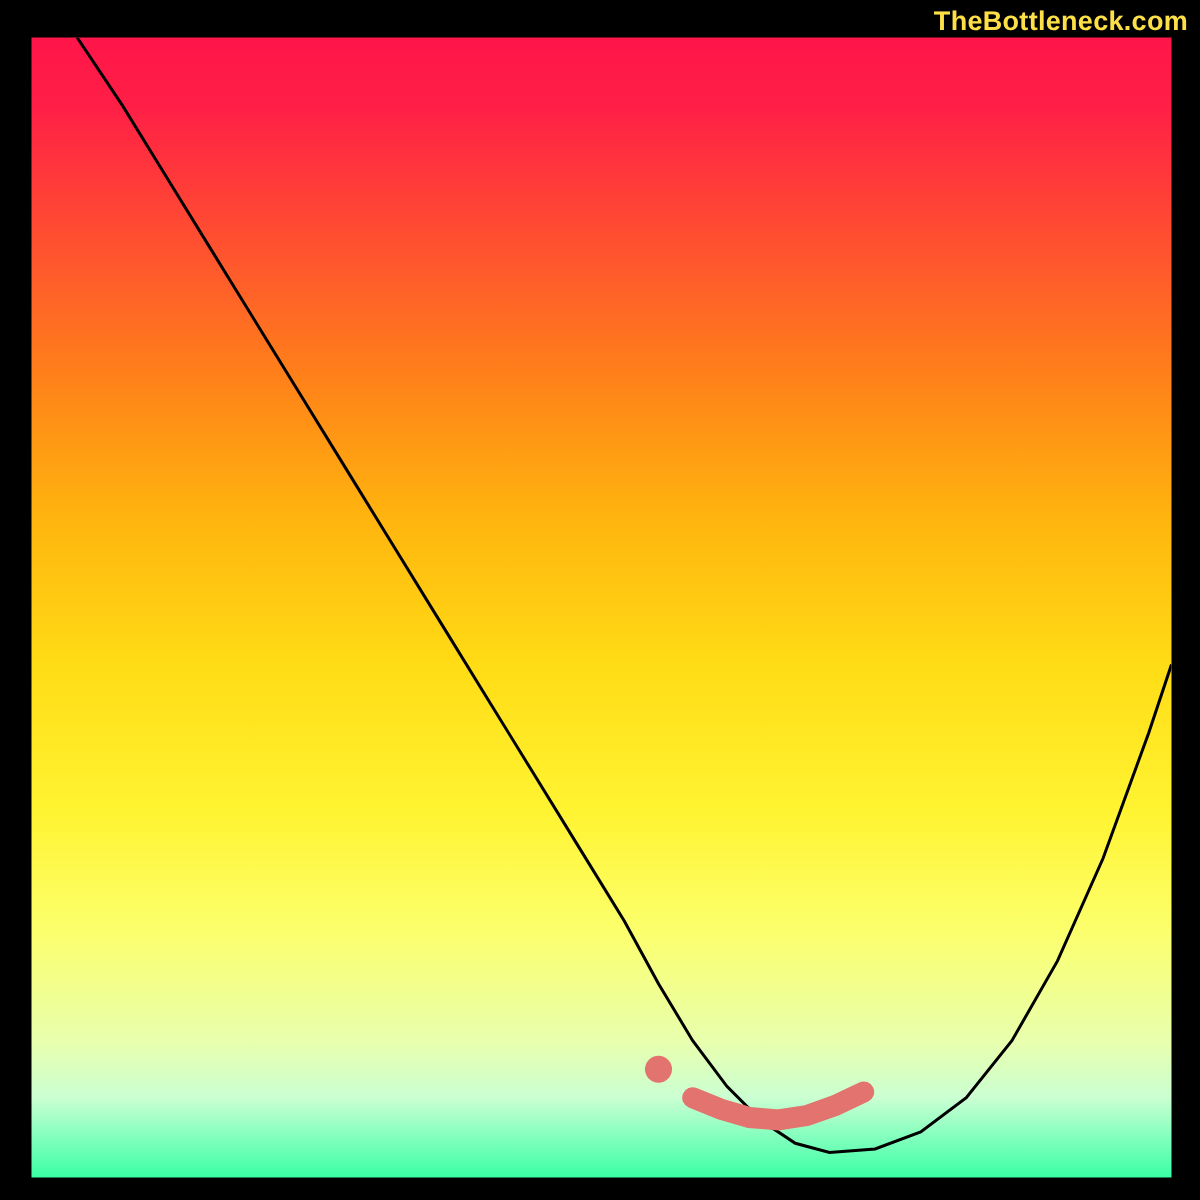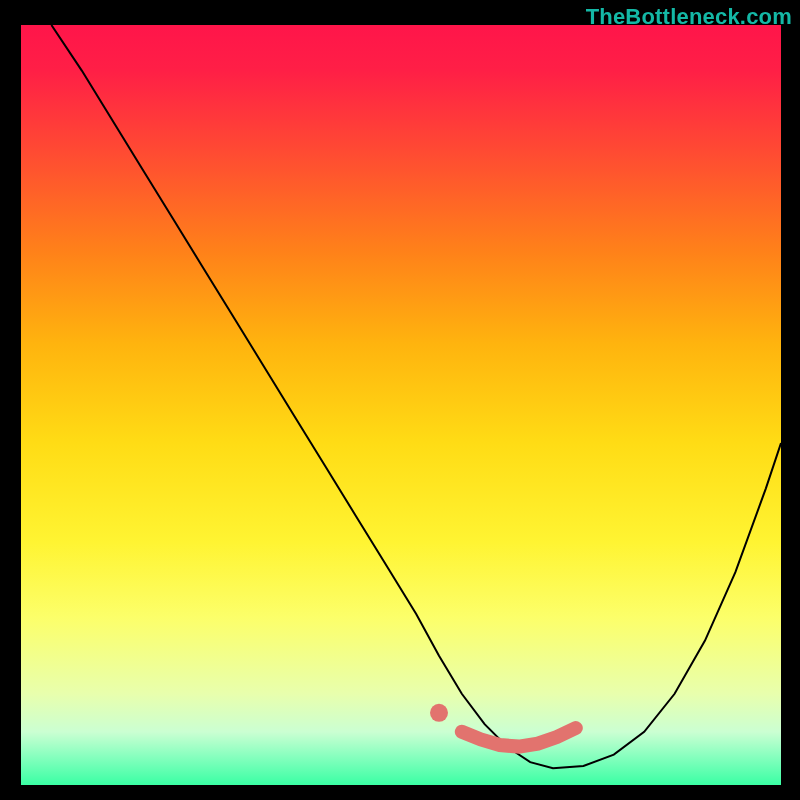--- a/index.html
+++ b/index.html
@@ -28,23 +28,23 @@
       #e8ffad 88%,
       #cbffd2 93%,
       #8cffc0 96%,
       #3affa4 100%);
   }
   .watermark {
     position: absolute;
     top: 4px;
     right: 8px;
     font-family: Arial, Helvetica, sans-serif;
-    font-size: 22px;
+    font-size: 18px;
     font-weight: bold;
-    color: #14b8a6;
+    color: #fde047;
     letter-spacing: 0.2px;
   }
   svg.overlay {
     position: absolute;
     left: 0;
     top: 0;
     width: 760px;
     height: 760px;
   }
   .curve { fill: none; stroke: #000; stroke-width: 2; }

